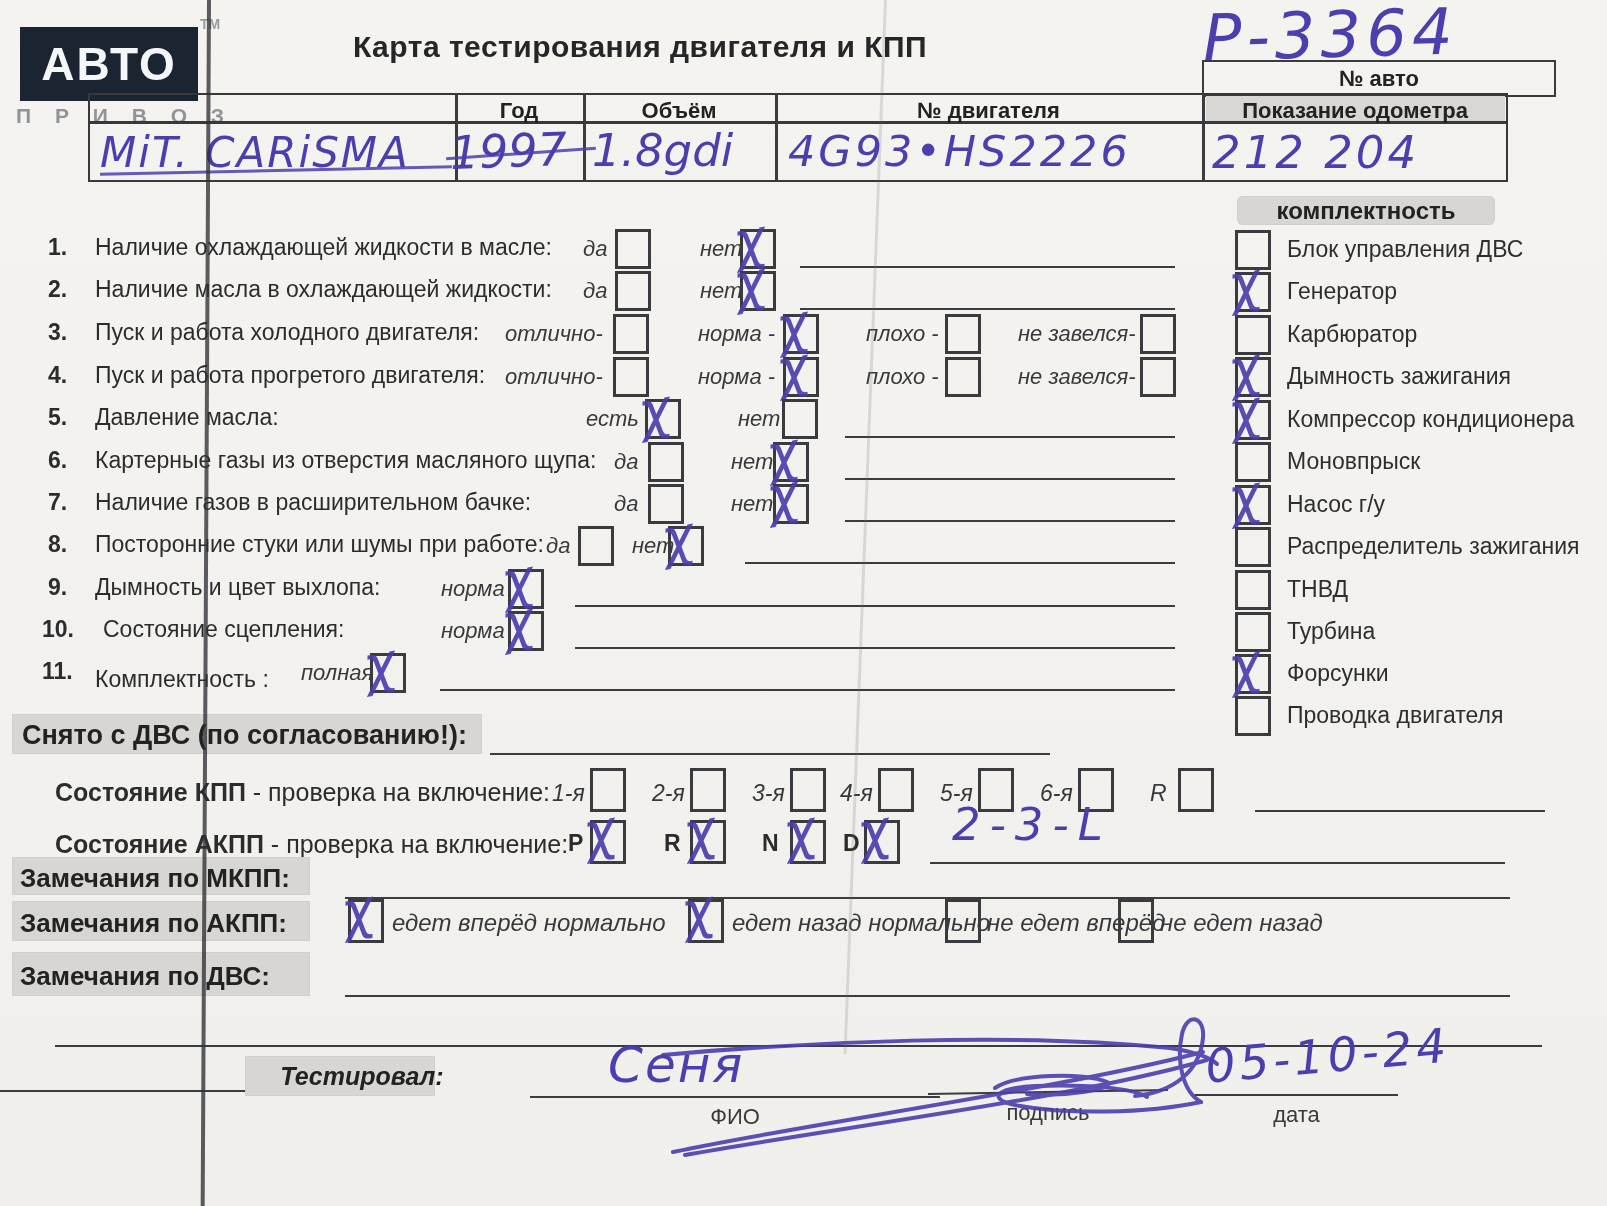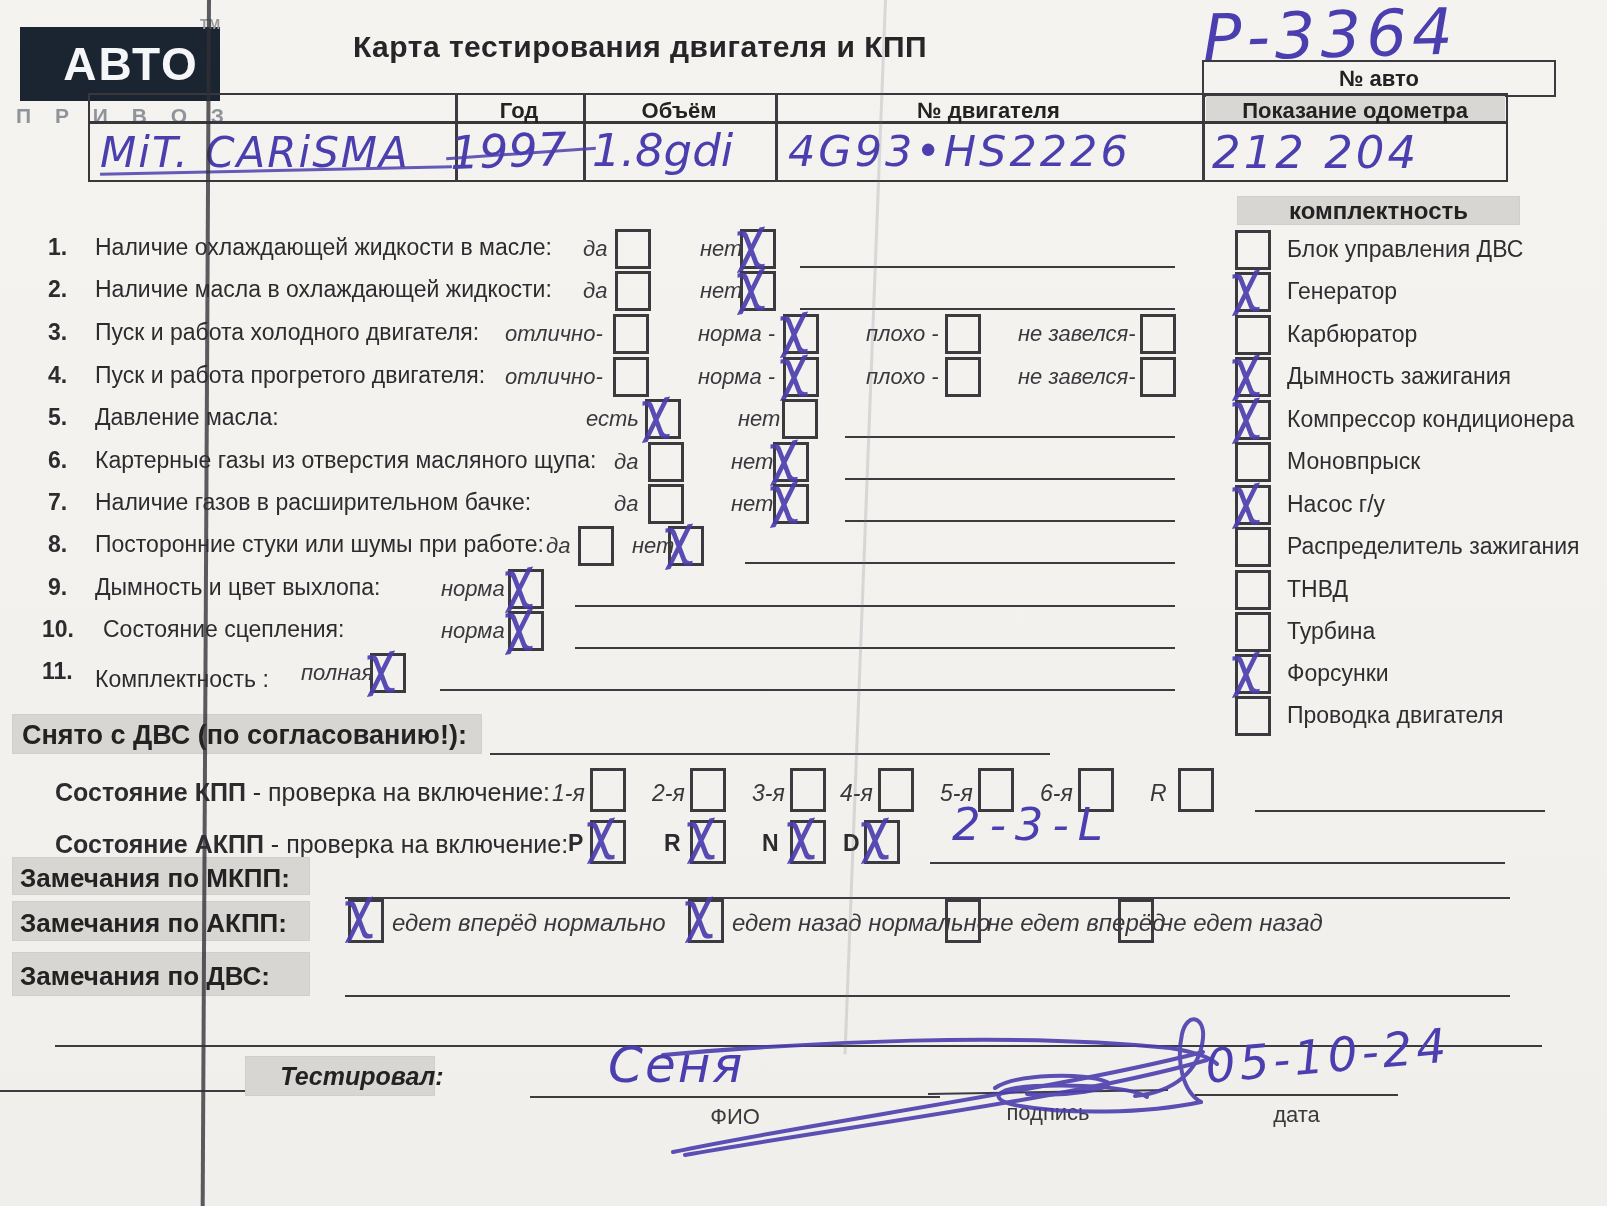--- a/index.html
+++ b/index.html
@@ -30,21 +30,21 @@
   .hcell{position:absolute;font-size:22px;font-weight:bold;color:#222;text-align:center;white-space:nowrap;}
   .eqlabel{position:absolute;font-size:23px;color:#2e2e31;white-space:nowrap;}
   .secbar-text{font-weight:bold;color:#222;white-space:nowrap;}
   .sublabel{position:absolute;font-size:22px;color:#3a3a3d;text-align:center;white-space:nowrap;}
   
   .fold-dark{position:absolute;left:207px;top:-2px;width:3.5px;height:1212px;background:rgba(48,48,54,.78);
              transform:rotate(.3deg);transform-origin:top center;}
   .fold-faint{position:absolute;left:884px;top:0;width:3px;height:1055px;background:rgba(110,110,118,.20);
              transform:rotate(2.2deg);transform-origin:top center;}
   .logo-box{position:absolute;left:20px;top:27px;width:178px;height:74px;background:#1a2531;
-            display:flex;align-items:center;justify-content:center;padding-left:22px;}
+            display:flex;align-items:center;justify-content:center;}
   .logo-box span{color:#f4f6f8;font-weight:bold;font-size:46px;letter-spacing:2px;font-family:"Liberation Sans",sans-serif;}
 </style>
 </head>
 <body>
 
 <div class="page">
 
   <div class="logo-box">
     <span>АВТО</span>
   </div>
@@ -161,21 +161,21 @@
   <span class="optlabel" style="left:441px;top:618px;">норма</span>
   <span class="cb" style="left:508px;top:611px;" data-checked="true"></span>
   <div class="line" style="left:575px;top:647px;width:600px;"></div>
 
   <span class="rowtext bold" style="left:42px;top:658px;">11.</span>
   <span class="rowtext" style="left:95px;top:666px;">Комплектность :</span>
   <span class="optlabel" style="left:301px;top:660px;">полная</span>
   <span class="cb" style="left:370px;top:653px;" data-checked="true"></span>
   <div class="line" style="left:440px;top:689px;width:735px;"></div>
 
-  <div class="graybar" style="left:1237px;top:196px;width:283px;height:29px;display:flex;align-items:center;justify-content:center;">
+  <div class="graybar" style="left:1237px;top:196px;width:258px;height:29px;display:flex;align-items:center;justify-content:center;border-radius:6px;">
     <span class="secbar-text" style="font-size:24px;">комплектность</span>
   </div>
 
   <span class="cb" style="left:1235px;top:230px;" data-checked="false"></span>
   <span class="eqlabel" style="left:1287px;top:236px;">Блок управления ДВС</span>
   <span class="cb" style="left:1235px;top:272px;" data-checked="true"></span>
   <span class="eqlabel" style="left:1287px;top:278px;">Генератор</span>
   <span class="cb" style="left:1235px;top:315px;" data-checked="false"></span>
   <span class="eqlabel" style="left:1287px;top:321px;">Карбюратор</span>
   <span class="cb" style="left:1235px;top:357px;" data-checked="true"></span>

